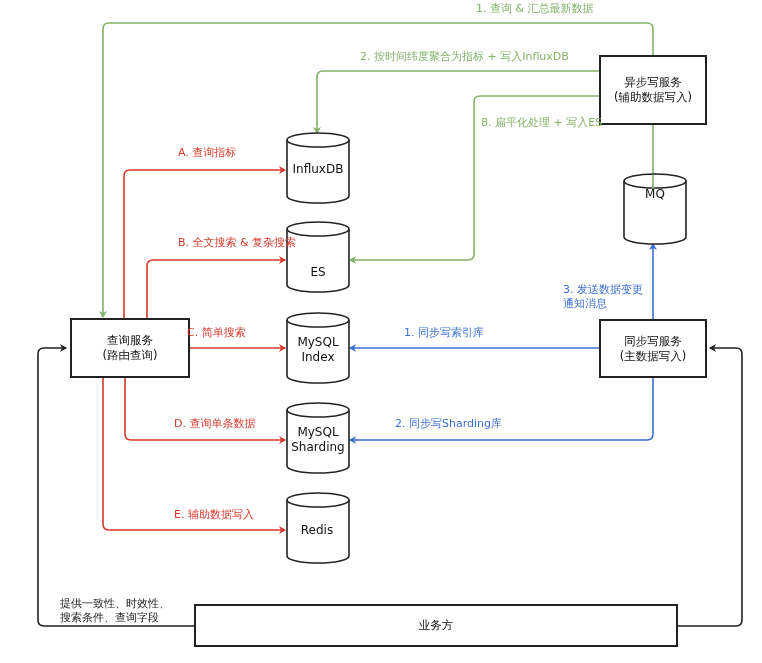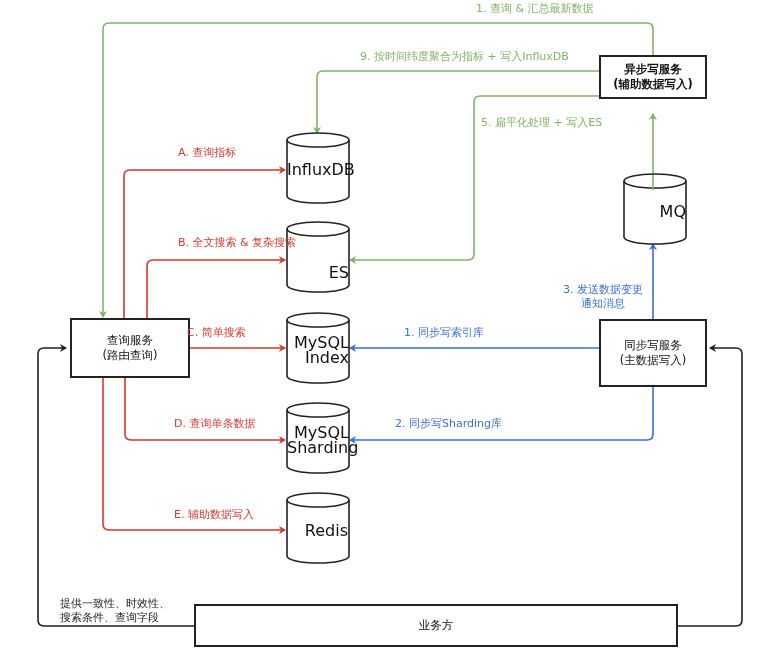--- a/index.html
+++ b/index.html
@@ -8,21 +8,21 @@
   svg { position:absolute; left:0; top:0; }
   .lbl { position:absolute; font-size:11px; white-space:nowrap; line-height:14px; }
   .green { color:#82b366; }
   .red { color:#d6392b; }
   .blue { color:#3b6fd4; }
   .black { color:#222; }
   .box { position:absolute; border:2px solid #222; background:#fff; box-sizing:border-box;
          display:flex; flex-direction:column; align-items:center; justify-content:center;
          font-size:11.5px; color:#111; line-height:15px; text-align:center; }
   .db { position:absolute; width:62px; height:70px; }
-  .db-label { position:absolute; left:0; width:62px; top:22px; text-align:right; font-size:16px;
+  .db-label { position:absolute; left:0; width:62px; top:22px; text-align:center; font-size:12px;
               color:#111; line-height:15px; }
 </style>
 </head>
 <body>
 
 <svg width="762" height="663" viewBox="0 0 762 663">
   <defs>
     <marker id="ag" markerWidth="8" markerHeight="8" refX="6" refY="4" orient="auto" markerUnits="userSpaceOnUse">
       <path d="M0,0 L7,4 L0,8 L2,4 Z" fill="#82b366"></path>
     </marker>
@@ -80,26 +80,26 @@
     <ellipse cx="655" cy="181" rx="31" ry="7"></ellipse>
   </g>
   <path d="M653,175 L653,190" stroke="#82b366" stroke-width="1.6" fill="none"></path>
 </svg>
 
 <div class="box" style="left:70px; top:318px; width:120px; height:60px;">
   <span>查询服务</span>
   <span>(路由查询)</span>
 </div>
 
-<div class="box" style="left:599px; top:55px; width:108px; height:44px;font-weight:bold;">
+<div class="box" style="left:599px; top:55px; width:108px; height:70px;">
   <span>异步写服务</span>
   <span>(辅助数据写入)</span>
 </div>
 
-<div class="box" style="left:599px; top:319px; width:108px; height:68px;">
+<div class="box" style="left:599px; top:319px; width:108px; height:59px;">
   <span>同步写服务</span>
   <span>(主数据写入)</span>
 </div>
 
 <div class="box" style="left:194px; top:604px; width:484px; height:43px;">
   <span>业务方</span>
 </div>
 
 <div class="db" style="left:287px; top:140px;">
   <div class="db-label" style="top:22px;">InfluxDB</div>
@@ -116,36 +116,36 @@
 <div class="db" style="left:287px; top:410px;">
   <div class="db-label" style="top:15px;">
     <div>MySQL</div>
     <div>Sharding</div>
   </div>
 </div>
 <div class="db" style="left:286px; top:500px;">
   <div class="db-label" style="top:23px;">Redis</div>
 </div>
 <div class="db" style="left:624px; top:181px;">
-  <div class="db-label" style="top:23px;">MQ</div>
+  <div class="db-label" style="top:6px;">MQ</div>
 </div>
 
 <div class="lbl green" style="left:476px; top:2px;text-align:center;">1. 查询 &amp; 汇总最新数据</div>
-<div class="lbl green" style="left:360px; top:50px;">9. 按时间纬度聚合为指标 + 写入InfluxDB</div>
-<div class="lbl green" style="left:481px; top:116px;">5. 扁平化处理 + 写入ES</div>
+<div class="lbl green" style="left:360px; top:50px;">2. 按时间纬度聚合为指标 + 写入InfluxDB</div>
+<div class="lbl green" style="left:481px; top:116px;">8. 扁平化处理 + 写入ES</div>
 
 <div class="lbl red" style="left:178px; top:146px;">A. 查询指标</div>
 <div class="lbl red" style="left:156px; top:236px;margin-left:22px;">B. 全文搜索 &amp; 复杂搜索</div>
 <div class="lbl red" style="left:187px; top:326px;">C. 简单搜索</div>
 <div class="lbl red" style="left:174px; top:417px;">D. 查询单条数据</div>
 <div class="lbl red" style="left:174px; top:508px;">E. 辅助数据写入</div>
 
 <div class="lbl blue" style="left:404px; top:326px;">1. 同步写索引库</div>
 <div class="lbl blue" style="left:395px; top:417px;">2. 同步写Sharding库</div>
-<div class="lbl blue" style="left:563px; top:283px; text-align:center;">
+<div class="lbl blue" style="left:563px; top:283px; ">
   <div>3. 发送数据变更</div>
   <div>通知消息</div>
 </div>
 
 <div class="lbl black" style="left:60px; top:597px; text-align:left;">
   <div>提供一致性、时效性、</div>
   <div>搜索条件、查询字段</div>
 </div>
 
 </body></html>

